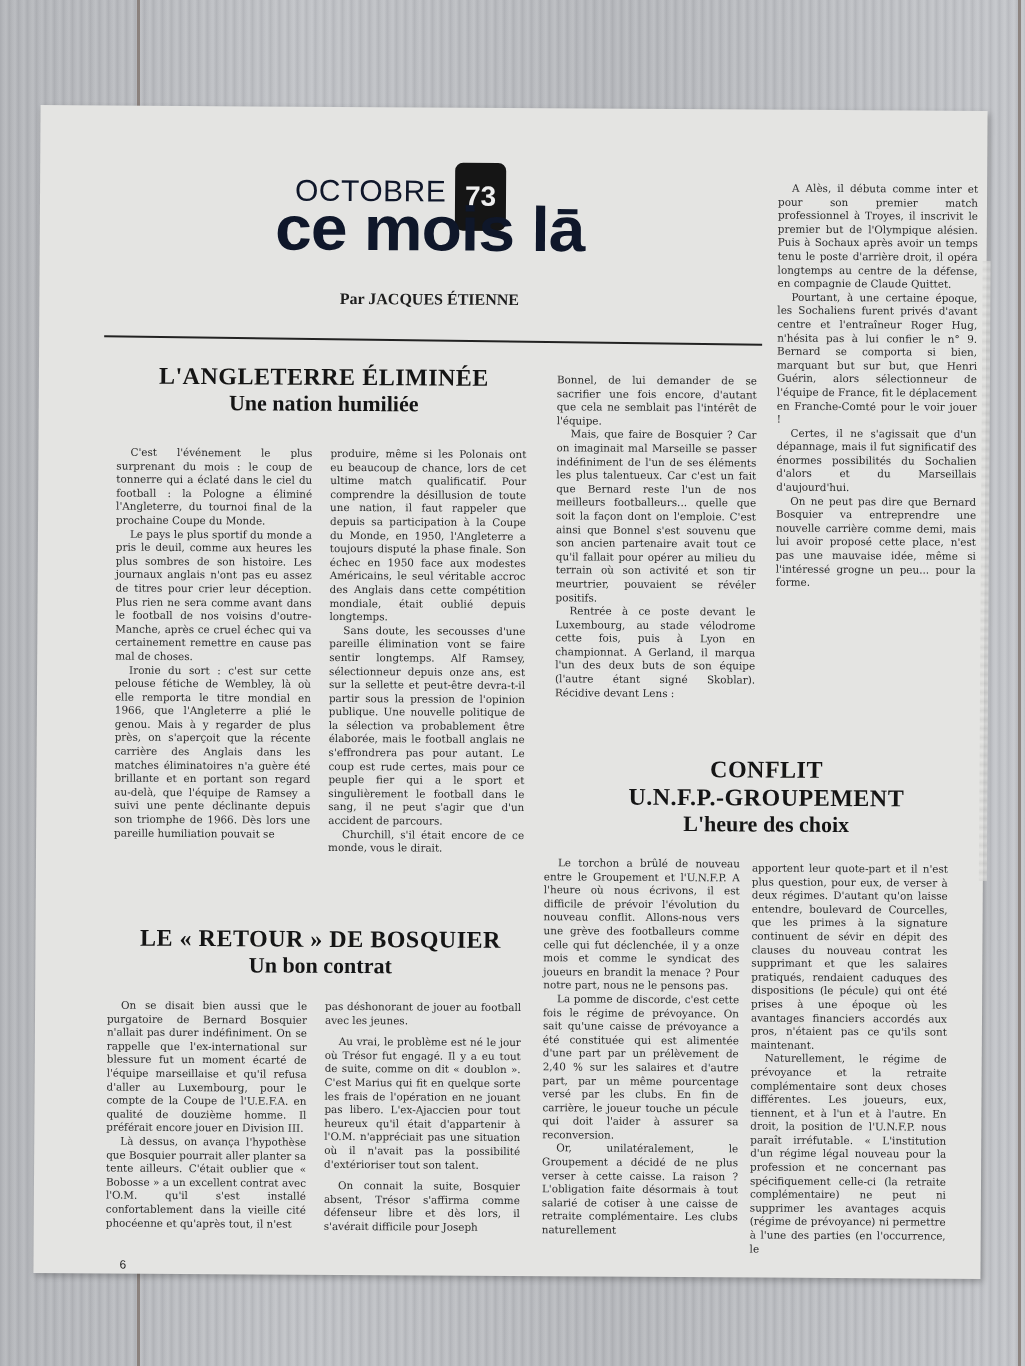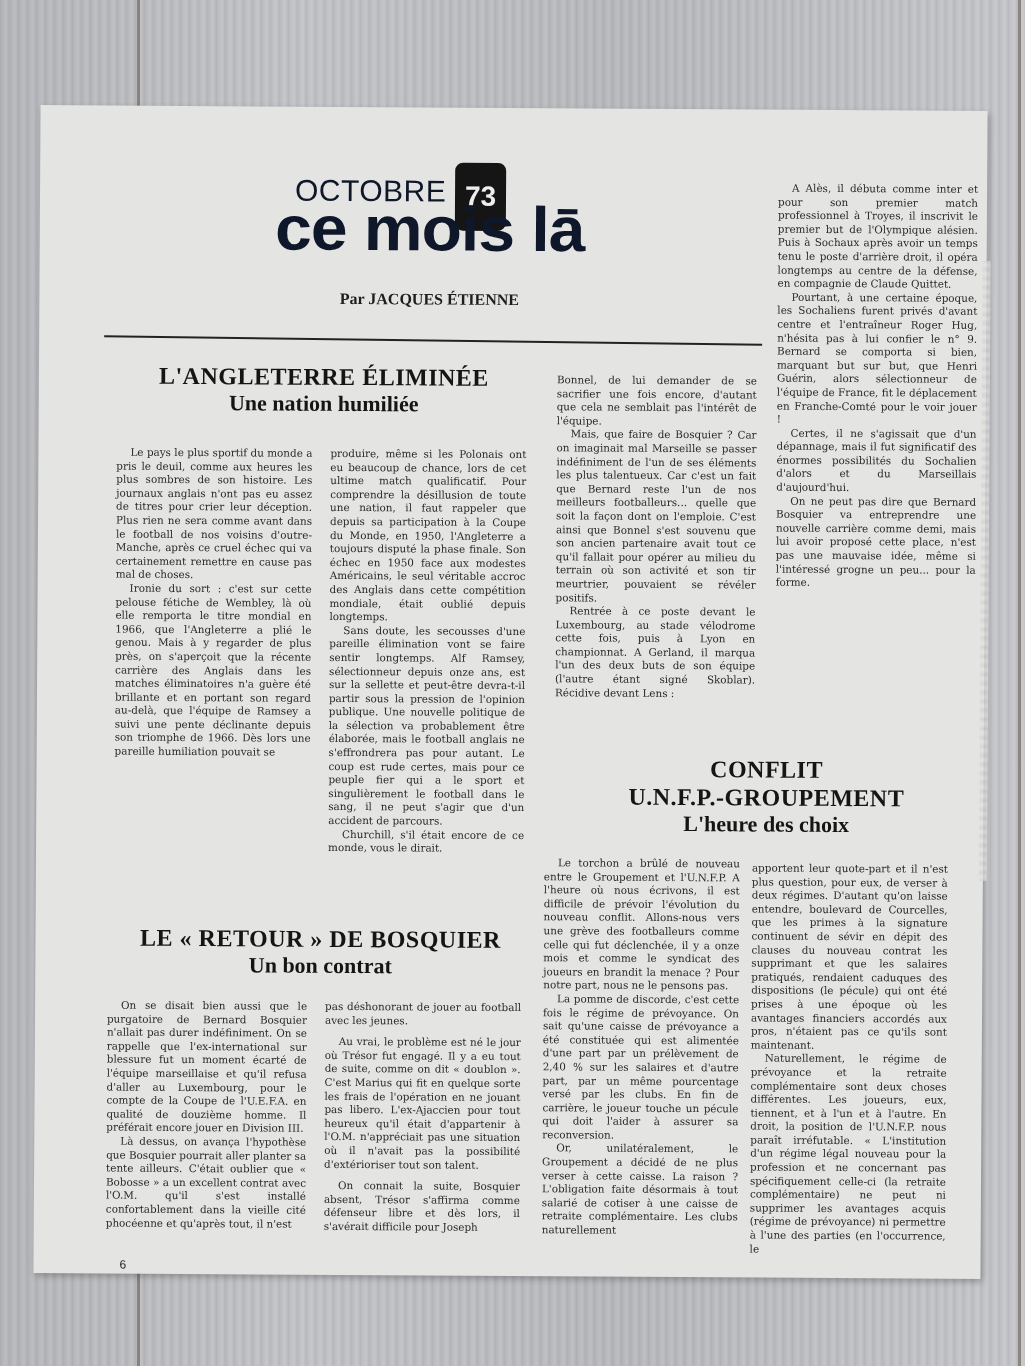--- a/index.html
+++ b/index.html
@@ -53,20 +53,21 @@
     <div class="byline">Par JACQUES ÉTIENNE</div>
   </div>
 
   <div class="rule"></div>
 
   <div class="headline" style="left:70px; top:256px; width:430px;">
     <span class="l1">L'ANGLETERRE ÉLIMINÉE</span>
     <span class="l2">Une nation humiliée</span>
   </div>
   <div class="col" style="left:78px; top:340px; width:196px;">
+    <p>C'est l'événement le plus surprenant du mois : le coup de tonnerre qui a éclaté dans le ciel du football : la Pologne a éliminé l'Angleterre, du tournoi final de la prochaine Coupe du Monde.</p>
     <p>Le pays le plus sportif du monde a pris le deuil, comme aux heures les plus sombres de son histoire. Les journaux anglais n'ont pas eu assez de titres pour crier leur déception. Plus rien ne sera comme avant dans le football de nos voisins d'outre-Manche, après ce cruel échec qui va certainement remettre en cause pas mal de choses.</p>
     <p>Ironie du sort : c'est sur cette pelouse fétiche de Wembley, là où elle remporta le titre mondial en 1966, que l'Angleterre a plié le genou. Mais à y regarder de plus près, on s'aperçoit que la récente carrière des Anglais dans les matches éliminatoires n'a guère été brillante et en portant son regard au-delà, que l'équipe de Ramsey a suivi une pente déclinante depuis son triomphe de 1966. Dès lors une pareille humiliation pouvait se</p>
   </div>
   <div class="col" style="left:292px; top:340px; width:196px;">
     <p class="noindent">produire, même si les Polonais ont eu beaucoup de chance, lors de cet ultime match qualificatif. Pour comprendre la désillusion de toute une nation, il faut rappeler que depuis sa participation à la Coupe du Monde, en 1950, l'Angleterre a toujours disputé la phase finale. Son échec en 1950 face aux modestes Américains, le seul véritable accroc des Anglais dans cette compétition mondiale, était oublié depuis longtemps.</p>
     <p>Sans doute, les secousses d'une pareille élimination vont se faire sentir longtemps. Alf Ramsey, sélectionneur depuis onze ans, est sur la sellette et peut-être devra-t-il partir sous la pression de l'opinion publique. Une nouvelle politique de la sélection va probablement être élaborée, mais le football anglais ne s'effrondrera pas pour autant. Le coup est rude certes, mais pour ce peuple fier qui a le sport et singulièrement le football dans le sang, il ne peut s'agir que d'un accident de parcours.</p>
     <p>Churchill, s'il était encore de ce monde, vous le dirait.</p>
   </div>
 
   <div class="headline" style="left:70px; top:818px; width:430px;">

